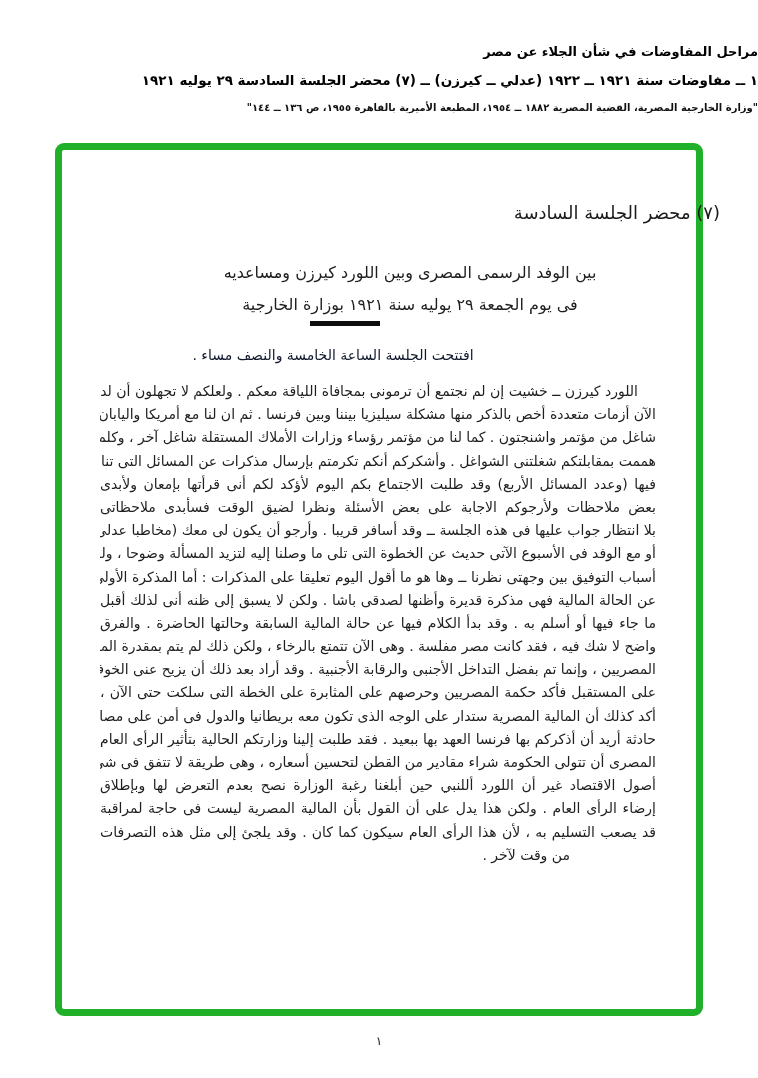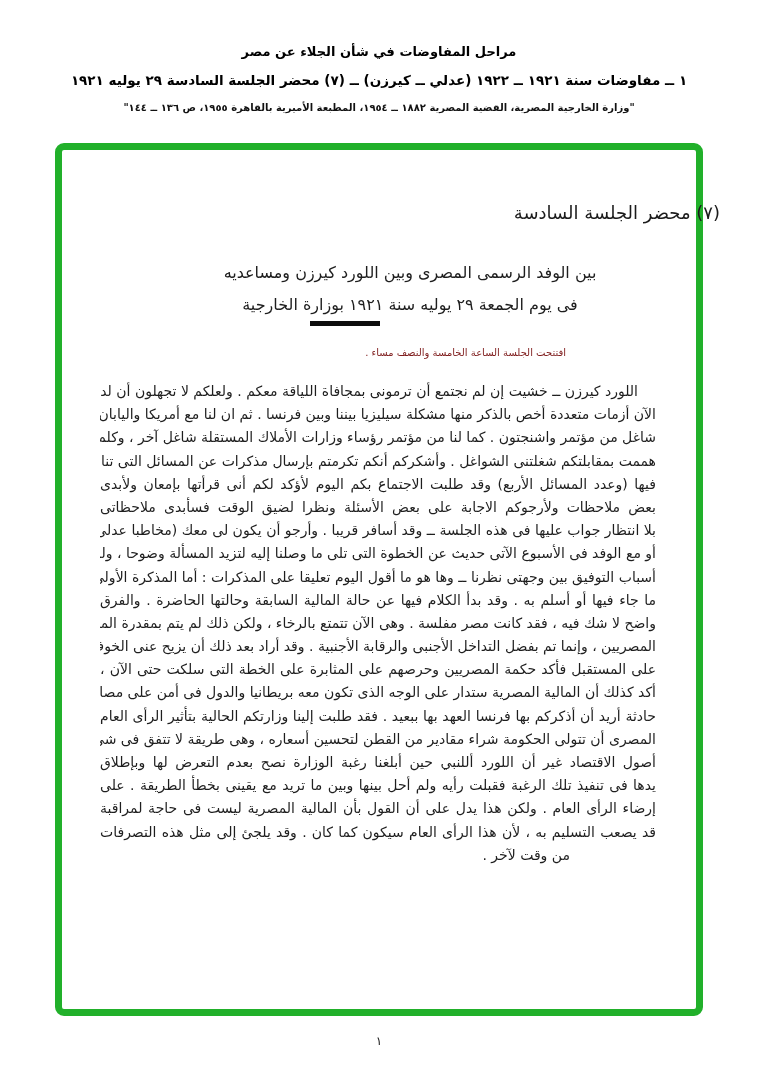--- a/index.html
+++ b/index.html
@@ -1,40 +1,40 @@
 <!DOCTYPE html>
 <html lang="ar"><head>
 <meta charset="utf-8">
 <style>
   html,body{margin:0;padding:0;background:#ffffff;}
   .page{
     position:relative;width:758px;height:1078px;background:#ffffff;
     font-family:"DejaVu Sans",sans-serif;overflow:hidden;color:#000;
   }
   
-  .hdr{position:absolute;left:0;width:758px;text-align:center;direction:rtl;font-weight:bold;color:#000;}
+  .hdr{position:absolute;left:0;width:758px;text-align:right;direction:rtl;font-weight:bold;color:#000;}
   .hdr-title{top:44px;font-size:13px;letter-spacing:.2px;}
   .hdr-sub{top:72px;font-size:13.5px;}
   .hdr-src{top:102px;font-size:10px;color:#111;}
   
   .frame{
     position:absolute;left:55px;top:143px;width:634px;height:859px;
     border:7px solid #21b02a;border-radius:9px;background:#ffffff;
   }
   
   .doc-title{position:absolute;left:100px;top:202px;width:620px;text-align:right;direction:rtl;
     font-size:18px;color:#1b1b1b;}
   .doc-sub{position:absolute;left:100px;width:620px;text-align:center;direction:rtl;
     font-size:16px;color:#1e1e1e;}
   .doc-sub1{top:263px;}
   .doc-sub2{top:295px;}
   .title-rule{position:absolute;left:310px;top:321px;width:70px;height:5px;background:#0d0d0d;}
   .opening{
-    position:absolute;left:100px;top:347px;width:556px;direction:rtl;text-align:right;
-    padding-right:90px;box-sizing:border-box;font-size:10px;color:#7f1d1d;
+    position:absolute;left:100px;top:347px;width:556px;direction:rtl;text-align:center;
+    padding-right:90px;box-sizing:border-box;font-size:14px;color:#0f172a;
   }
   .body-block{position:absolute;left:100px;top:380px;width:556px;}
   .bl{
     direction:rtl;height:23.2px;line-height:23.2px;font-size:14px;color:#1e1e1e;
     text-align:justify;text-align-last:justify;overflow:hidden;white-space:nowrap;
   }
   .bl.first{padding-right:18px;}
   .bl.last{text-align:right;text-align-last:right;padding-right:86px;}
   
   .pagenum{position:absolute;left:0;top:1034px;width:758px;text-align:center;
@@ -61,29 +61,29 @@
   <div class="body-block">
     <div class="bl first">اللورد كيرزن ــ خشيت إن لم نجتمع أن ترمونى بمجافاة اللياقة معكم . ولعلكم لا تجهلون أن لدينا</div>
     <div class="bl">الآن أزمات متعددة أخص بالذكر منها مشكلة سيليزيا بيننا وبين فرنسا . ثم ان لنا مع أمريكا واليابان</div>
     <div class="bl">شاغل من مؤتمر واشنجتون . كما لنا من مؤتمر رؤساء وزارات الأملاك المستقلة شاغل آخر ، وكلما</div>
     <div class="bl">هممت بمقابلتكم شغلتنى الشواغل . وأشكركم أنكم تكرمتم بإرسال مذكرات عن المسائل التى تناقشنا</div>
     <div class="bl">فيها (وعدد المسائل الأربع) وقد طلبت الاجتماع بكم اليوم لأؤكد لكم أنى قرأتها بإمعان ولأبدى</div>
     <div class="bl">بعض ملاحظات ولأرجوكم الاجابة على بعض الأسئلة ونظرا لضيق الوقت فسأبدى ملاحظاتى</div>
     <div class="bl">بلا انتظار جواب عليها فى هذه الجلسة ــ وقد أسافر قريبا . وأرجو أن يكون لى معك (مخاطبا عدلى باشا)</div>
     <div class="bl">أو مع الوفد فى الأسبوع الآتى حديث عن الخطوة التى تلى ما وصلنا إليه لتزيد المسألة وضوحا ، ولنقرب</div>
     <div class="bl">أسباب التوفيق بين وجهتى نظرنا ــ وها هو ما أقول اليوم تعليقا على المذكرات : أما المذكرة الأولى</div>
+    <div class="bl">عن الحالة المالية فهى مذكرة قديرة وأظنها لصدقى باشا . ولكن لا يسبق إلى ظنه أنى لذلك أقبل</div>
     <div class="bl">ما جاء فيها أو أسلم به . وقد بدأ الكلام فيها عن حالة المالية السابقة وحالتها الحاضرة . والفرق</div>
     <div class="bl">واضح لا شك فيه ، فقد كانت مصر مفلسة . وهى الآن تتمتع بالرخاء ، ولكن ذلك لم يتم بمقدرة الماليين</div>
     <div class="bl">المصريين ، وإنما تم بفضل التداخل الأجنبى والرقابة الأجنبية . وقد أراد بعد ذلك أن يزيح عنى الخوف</div>
     <div class="bl">على المستقبل فأكد حكمة المصريين وحرصهم على المثابرة على الخطة التى سلكت حتى الآن ،</div>
     <div class="bl">أكد كذلك أن المالية المصرية ستدار على الوجه الذى تكون معه بريطانيا والدول فى أمن على مصالحها .</div>
     <div class="bl">حادثة أريد أن أذكركم بها فرنسا العهد بها ببعيد . فقد طلبت إلينا وزارتكم الحالية بتأثير الرأى العام</div>
     <div class="bl">المصرى أن تتولى الحكومة شراء مقادير من القطن لتحسين أسعاره ، وهى طريقة لا تتفق فى شئ مع</div>
     <div class="bl">أصول الاقتصاد غير أن اللورد أللنبي حين أبلغنا رغبة الوزارة نصح بعدم التعرض لها وبإطلاق</div>
-    <div class="bl">يدها فى تنفيذ تلك الرغبة فقبلت رأيه ولم أحل بينها وبين ما تريد مع يقينى بخطأ الطريقة . على</div>
     <div class="bl">إرضاء الرأى العام . ولكن هذا يدل على أن القول بأن المالية المصرية ليست فى حاجة لمراقبة</div>
     <div class="bl">قد يصعب التسليم به ، لأن هذا الرأى العام سيكون كما كان . وقد يلجئ إلى مثل هذه التصرفات</div>
     <div class="bl last">من وقت لآخر .</div>
   </div>
 
   <div class="pagenum">١</div>
 
 </div>
 
 </body></html>

